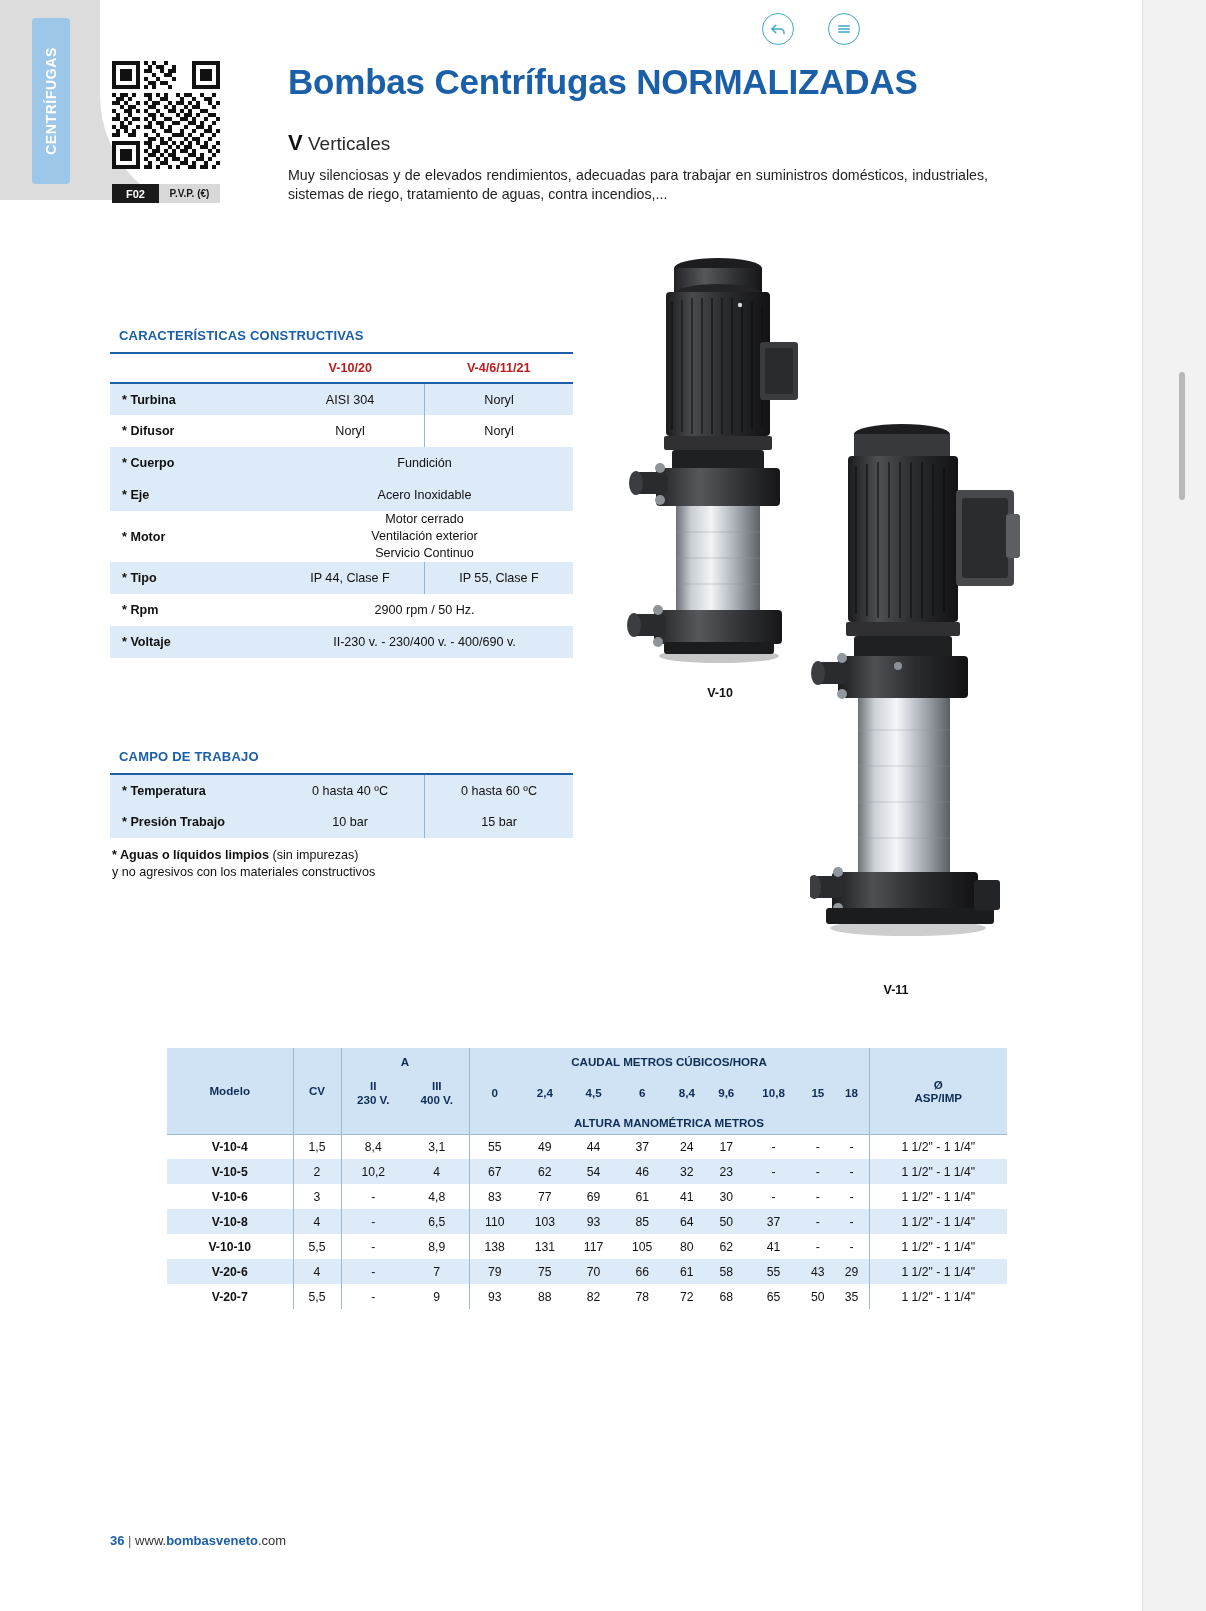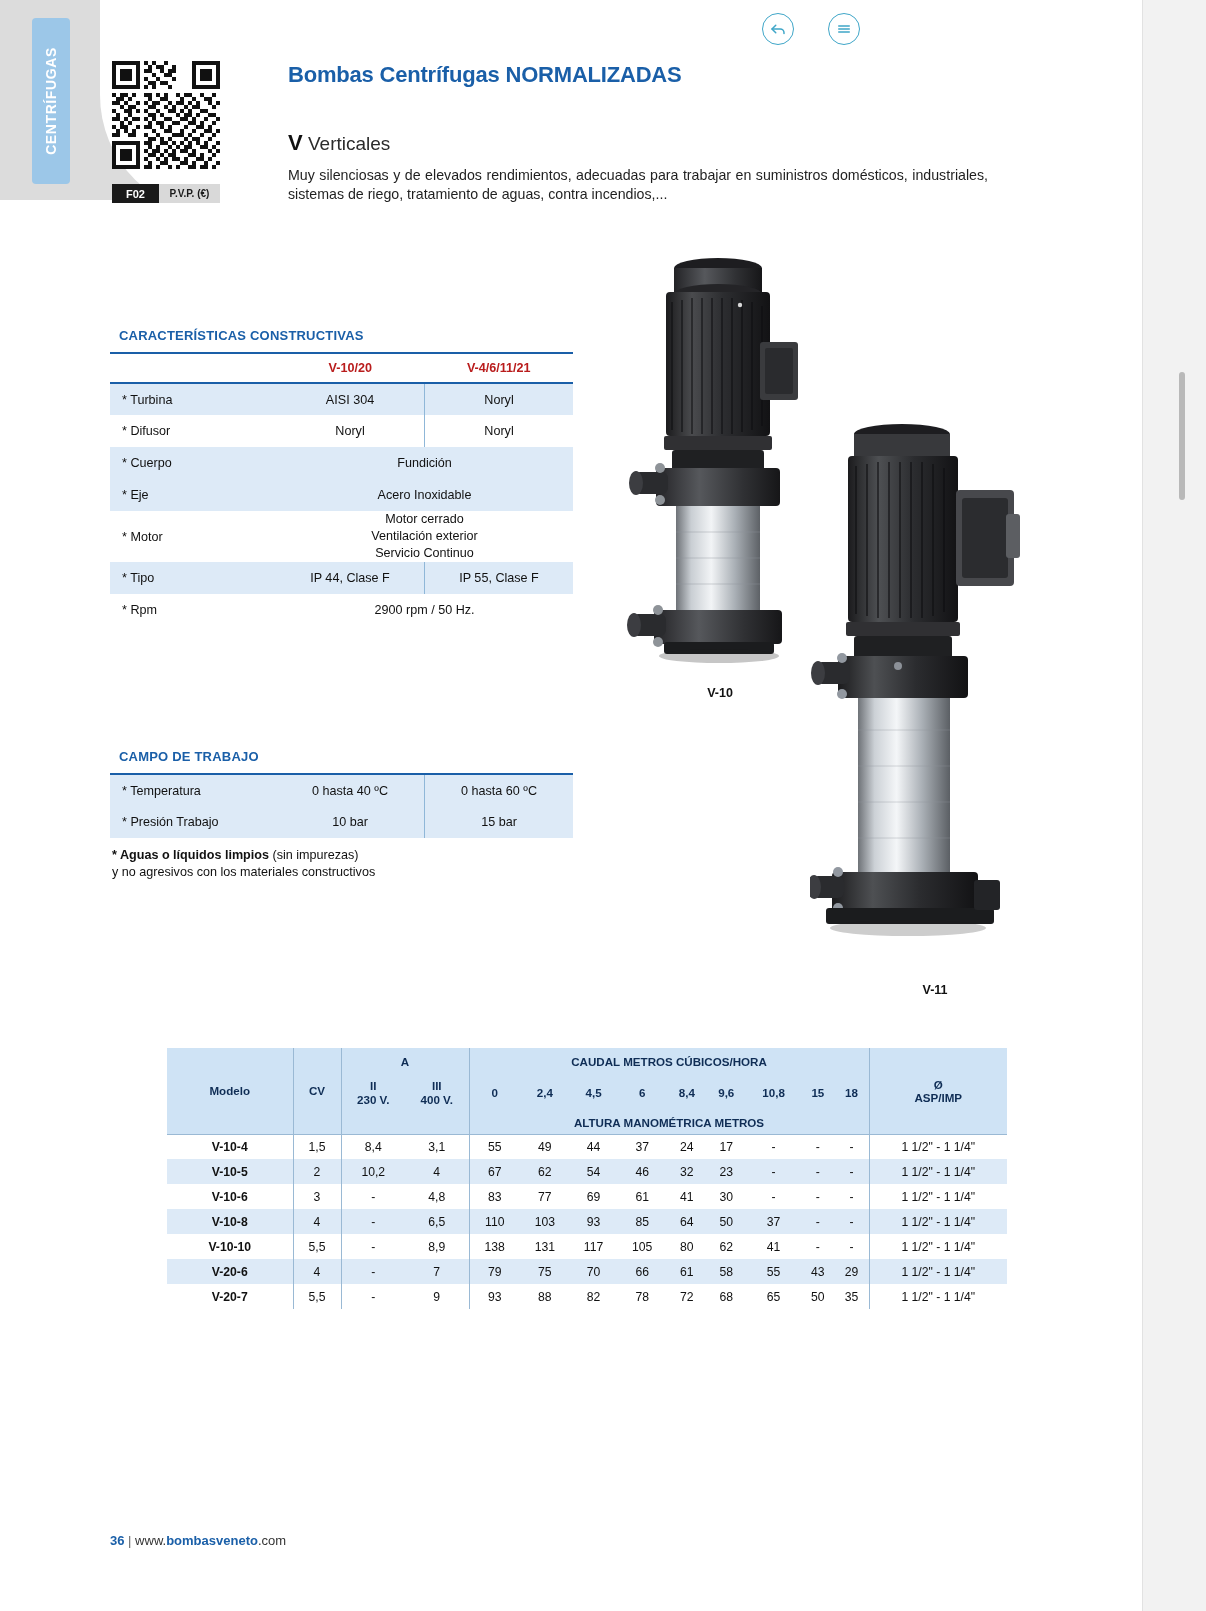--- a/index.html
+++ b/index.html
@@ -101,21 +101,21 @@
     display: flex; align-items: center; justify-content: center;
     color: #3fa6c8;
     background: #ffffff;
   }
   .round-icon svg { display:block; }
 
   
   .title {
     position: absolute;
     left: 288px; top: 62px;
-    font-size: 22px;
+    font-size: 35px;
     font-weight: bold;
     color: #1a5fa8;
     letter-spacing: -0.2px;
   }
   .title .norm { font-weight: bold; }
   .subtitle {
     position: absolute;
     left: 288px; top: 130px;
     font-size: 19px;
     color: #2b2b2b;
@@ -163,21 +163,21 @@
     color: #b91c1c;
     text-align: center;
     border-bottom: 2px solid #1a5fa8;
     border-top: 2px solid #1a5fa8;
     height: 30px;
   }
   .spec .hdr th.blank { border-top: 2px solid #1a5fa8; }
   .spec tr.alt { background: #ddeaf7; }
   .spec td.lbl {
     padding-left: 12px;
-    font-weight: normal;
+    font-weight: bold;
     text-align: left;
     width: 166px;
   }
   .spec td.val { text-align: center; }
   .spec td.sep-left { border-left: 1px solid #8fb7d8; }
   .spec td.motor { height: 44px; line-height: 17px; }
   .spec td.strong { font-weight: bold; }
   .note {
     position: absolute;
     left: 112px; top: 847px;
@@ -190,21 +190,21 @@
 
   
   .pump-caption {
     position: absolute;
     font-size: 12.5px;
     font-weight: bold;
     color: #111;
     text-align: center;
   }
   #cap-v10 { left: 680px; top: 686px; width: 80px; }
-  #cap-v11 { left: 895px; top: 983px; width: 80px; }
+  #cap-v11 { left: 856px; top: 983px; width: 80px; }
 
   .pump { position: absolute; }
 
   
   #tbl-data {
     position: absolute;
     left: 167px; top: 1048px;
     width: 840px;
     border-collapse: collapse;
     font-size: 12px;
@@ -516,20 +516,24 @@
     </tr>
     <tr class="alt">
       <td class="lbl">* Tipo</td>
       <td class="val">IP 44, Clase F</td>
       <td class="val sep-left">IP 55, Clase F</td>
     </tr>
     <tr>
       <td class="lbl">* Rpm</td>
       <td class="val" colspan="2">2900 rpm / 50 Hz.</td>
     </tr>
+    <tr class="alt">
+      <td class="lbl">* Voltaje</td>
+      <td class="val" colspan="2">II-230 v. - 230/400 v. - 400/690 v.</td>
+    </tr>
   </tbody>
     </table>
 
   <div class="sec-head" id="sec-campo">CAMPO DE TRABAJO</div>
   <table class="spec" id="tbl-campo">
     <tbody>
         <tr class="alt" style="border-top:2px solid #1a5fa8">
       <td class="lbl" style="border-top:2px solid #1a5fa8">* Temperatura</td>
       <td class="val" style="border-top:2px solid #1a5fa8">0 hasta 40 ºC</td>
       <td class="val sep-left" style="border-top:2px solid #1a5fa8">0 hasta 60 ºC</td>

